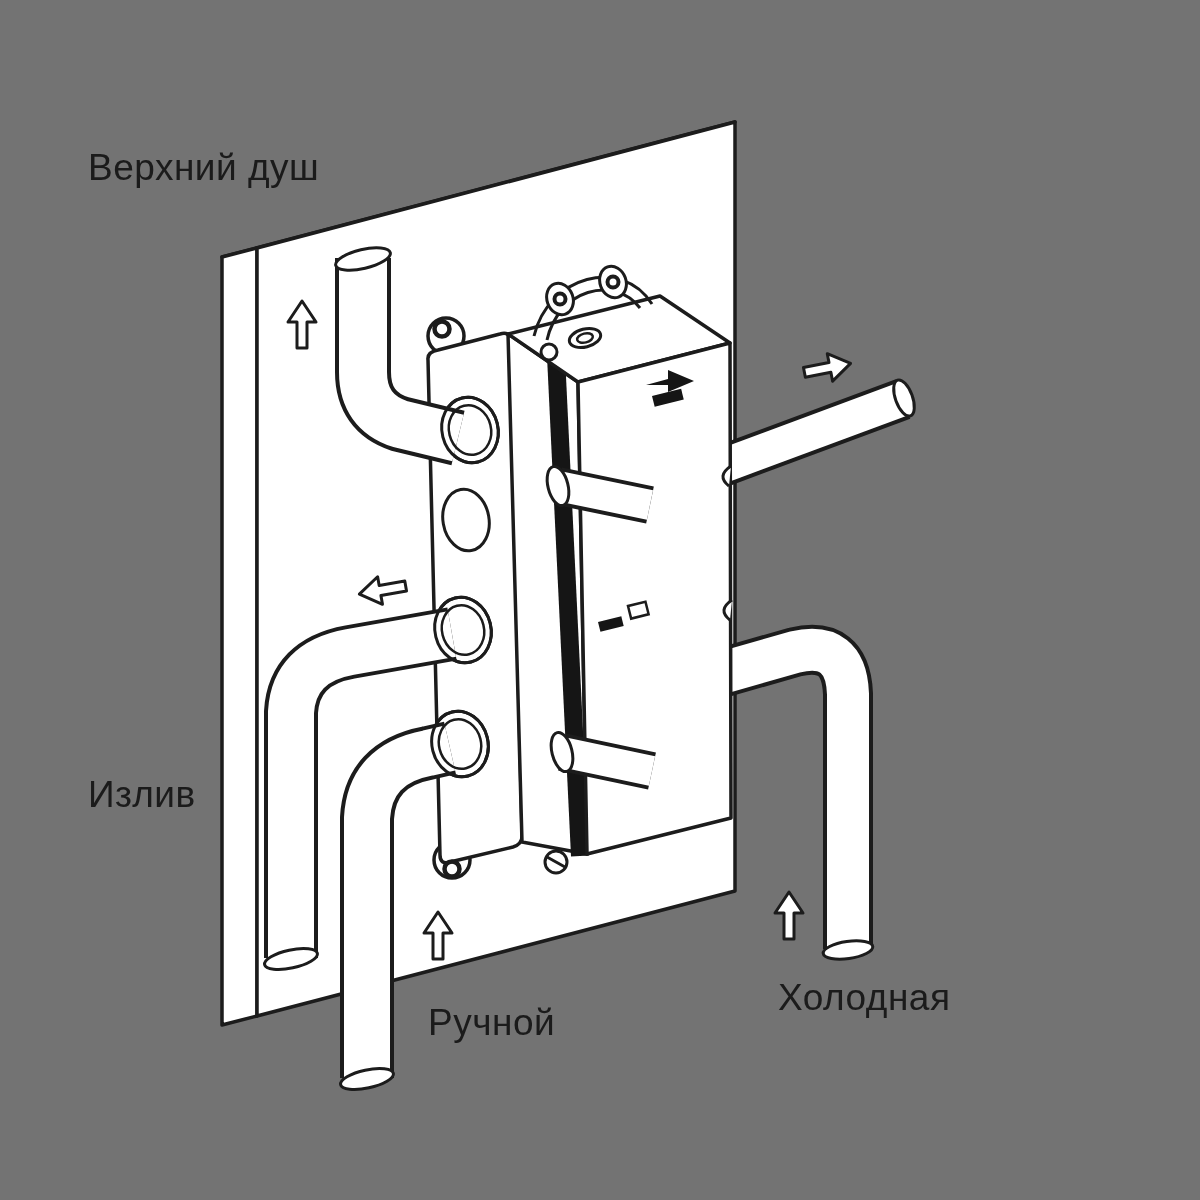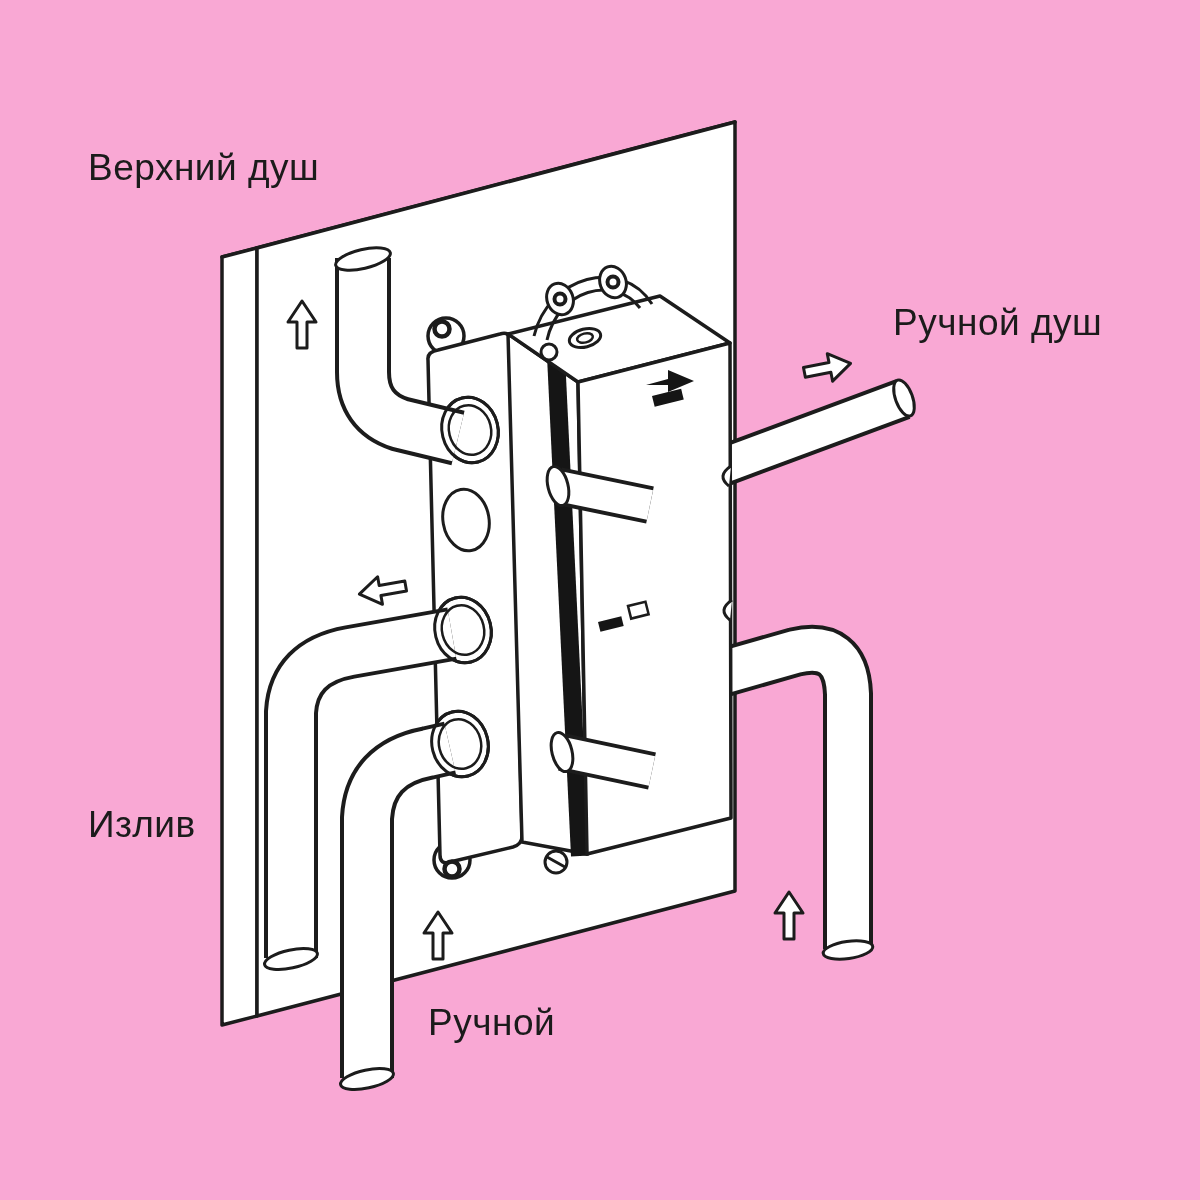--- a/index.html
+++ b/index.html
@@ -1,17 +1,17 @@
 <!DOCTYPE html>
 <html><head>
 <meta charset="utf-8">
 <style>
   html,body{margin:0;padding:0;background:#fff;}
   .stage{
-    position:relative;width:1200px;height:1200px;background:#f9a8d4;overflow:hidden;
+    position:relative;width:1200px;height:1200px;background:#737373;overflow:hidden;
     font-family:"Liberation Sans", sans-serif;
   }
   .stage svg{position:absolute;left:0;top:0;}
   .label{
     position:absolute;font-size:37px;color:#1b1b1b;white-space:nowrap;
     letter-spacing:0.5px;
   }
   
   .edge{fill:#ffffff;stroke:#1c1c1c;stroke-width:3.5;stroke-linejoin:round;}
   .thin{fill:none;stroke:#1c1c1c;stroke-width:3;}
@@ -140,20 +140,20 @@
         <polygon class="flow-arrow" points="0,-24 14,-3 5,-3 5,23 -5,23 -5,-3 -14,-3"></polygon>
       </g>
       <g transform="translate(789,916)">
         <polygon class="flow-arrow" points="0,-24 14,-3 5,-3 5,23 -5,23 -5,-3 -14,-3"></polygon>
       </g>
     </g>
   </svg>
 
   <div class="label" style="left:88px;top:147px">Верхний душ</div>
 
-  <div class="label" style="left:893px;top:302px">Ручной душ</div>
 
-  <div class="label" style="left:88px;top:804px">Излив</div>
+  <div class="label" style="left:88px;top:774px">Излив</div>
 
   <div class="label" style="left:428px;top:1002px">Ручной</div>
 
+  <div class="label" style="left:778px;top:977px">Холодная</div>
 
 </div>
 
 </body></html>

